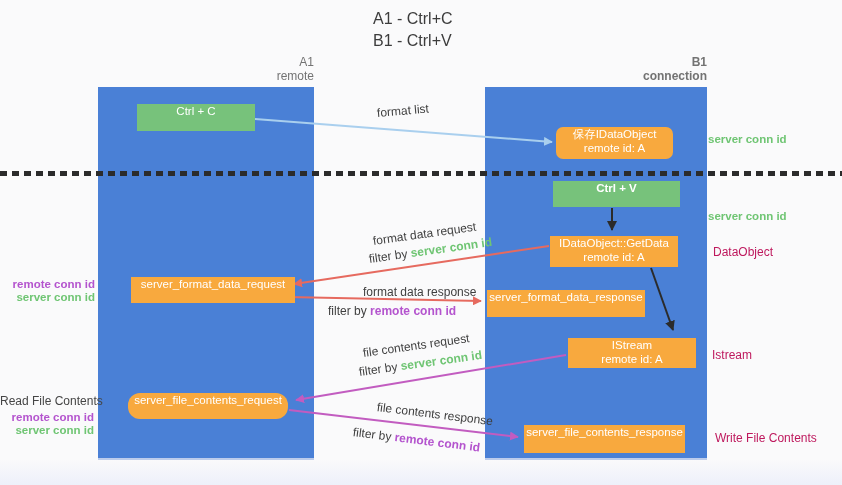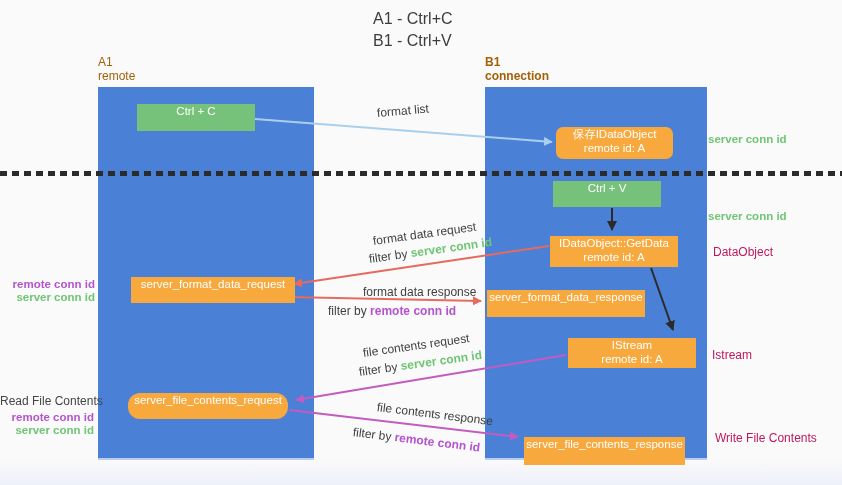--- a/index.html
+++ b/index.html
@@ -3,49 +3,49 @@
 <meta charset="utf-8">
 <style>
   html,body{margin:0;padding:0;}
   body{font-family:"Liberation Sans","DejaVu Sans",sans-serif;}
   #canvas{position:relative;width:842px;height:485px;background:#fafafb;overflow:hidden;}
   #bottom-fade{position:absolute;left:0;bottom:0;width:842px;height:26px;
     background:linear-gradient(180deg,rgba(238,241,250,0),#edf0fa);z-index:1;}
 
   .title-block{position:absolute;left:373px;top:8px;font-size:16px;line-height:22px;
     color:#3c3c3c;z-index:4;}
-  .lane-header{position:absolute;top:55px;text-align:left;font-size:12px;line-height:14px;
-    color:#a16207;z-index:4;}
+  .lane-header{position:absolute;top:55px;text-align:right;font-size:12px;line-height:14px;
+    color:#737373;z-index:4;}
   #hdr-a{left:98px;width:216px;}
   #hdr-b{left:485px;width:222px;font-weight:bold;}
 
   .lane{position:absolute;top:87px;height:371px;background:#4A80D6;
     border-bottom:2px solid #bcccec;z-index:2;}
   #lane-a{left:98px;width:216px;}
   #lane-b{left:485px;width:222px;}
 
   #dotted-line{position:absolute;left:0;top:171px;width:842px;height:5px;z-index:5;
     background:repeating-linear-gradient(90deg,#2b2b2b 0 7px,transparent 7px 12px);}
 
   .arrows{position:absolute;left:0;top:0;z-index:7;pointer-events:none;}
 
   .box{position:absolute;z-index:10;color:#fff;display:flex;flex-direction:column;
     align-items:center;justify-content:flex-start;text-align:center;
     font-size:11.5px;line-height:14px;white-space:nowrap;}
   .green-box{background:#77C27B;}
   .orange-box{background:#F8A93E;}
   #ctrl-c{left:137px;top:104px;width:118px;height:27px;}
   #save-obj{left:556px;top:127px;width:117px;height:32px;border-radius:7px;}
-  #ctrl-v{left:553px;top:181px;width:108px;height:26px;}
+  #ctrl-v{left:553px;top:181px;width:127px;height:26px;font-weight:bold;}
   #getdata{left:550px;top:236px;width:128px;height:31px;}
   #fmt-req{left:131px;top:277px;width:164px;height:26px;}
   #fmt-res{left:487px;top:290px;width:158px;height:27px;}
   #istream{left:568px;top:338px;width:128px;height:30px;}
   #file-req{left:128px;top:393px;width:160px;height:26px;border-radius:12px;}
-  #file-res{left:524px;top:425px;width:161px;height:28px;margin-top:12px;}
+  #file-res{left:524px;top:425px;width:161px;height:28px;}
 
   .elabel{position:absolute;z-index:8;font-size:12px;color:#3f3f3f;white-space:nowrap;
     transform-origin:left center;}
   .rot-n8{transform:rotate(-8deg);}
   .rot-n5{transform:rotate(-5deg);}
   .rot-p7{transform:rotate(7deg);}
   .conn-green{color:#6FC573;font-weight:bold;}
   .conn-purple{color:#B454CE;font-weight:bold;}
   #lbl-format-list{left:377px;top:106px;}
   #lbl-fdr{left:373px;top:234px;}

